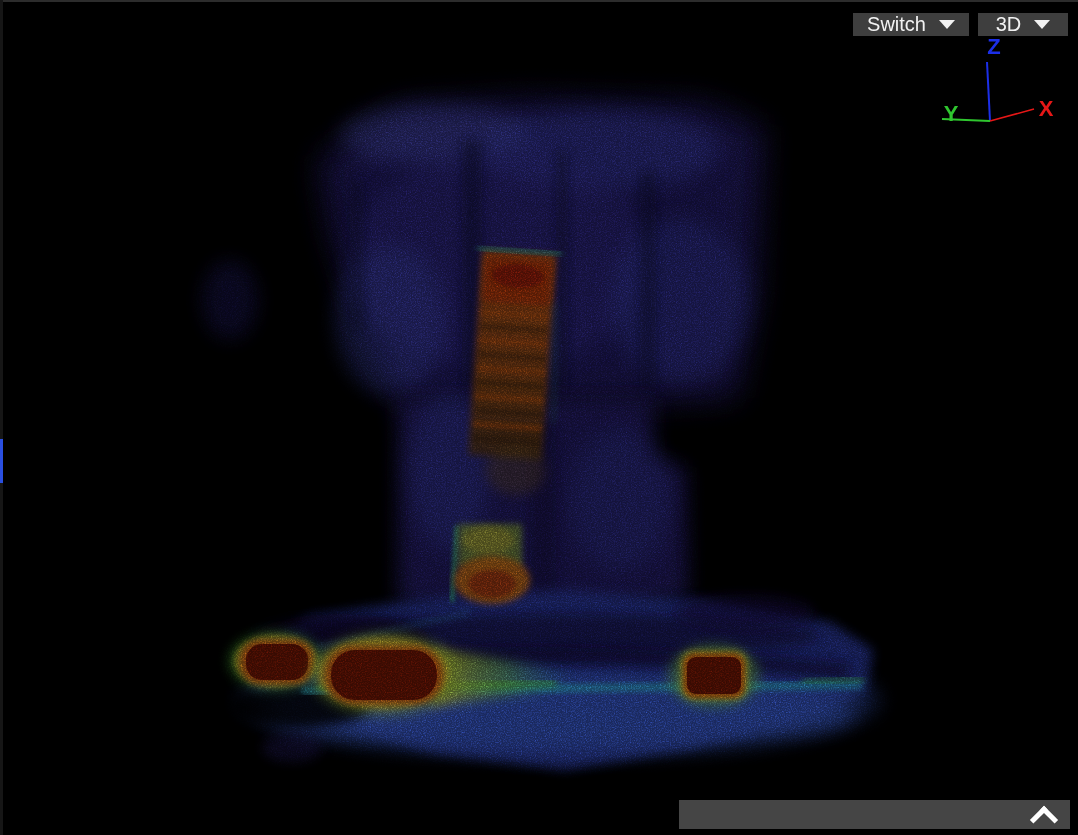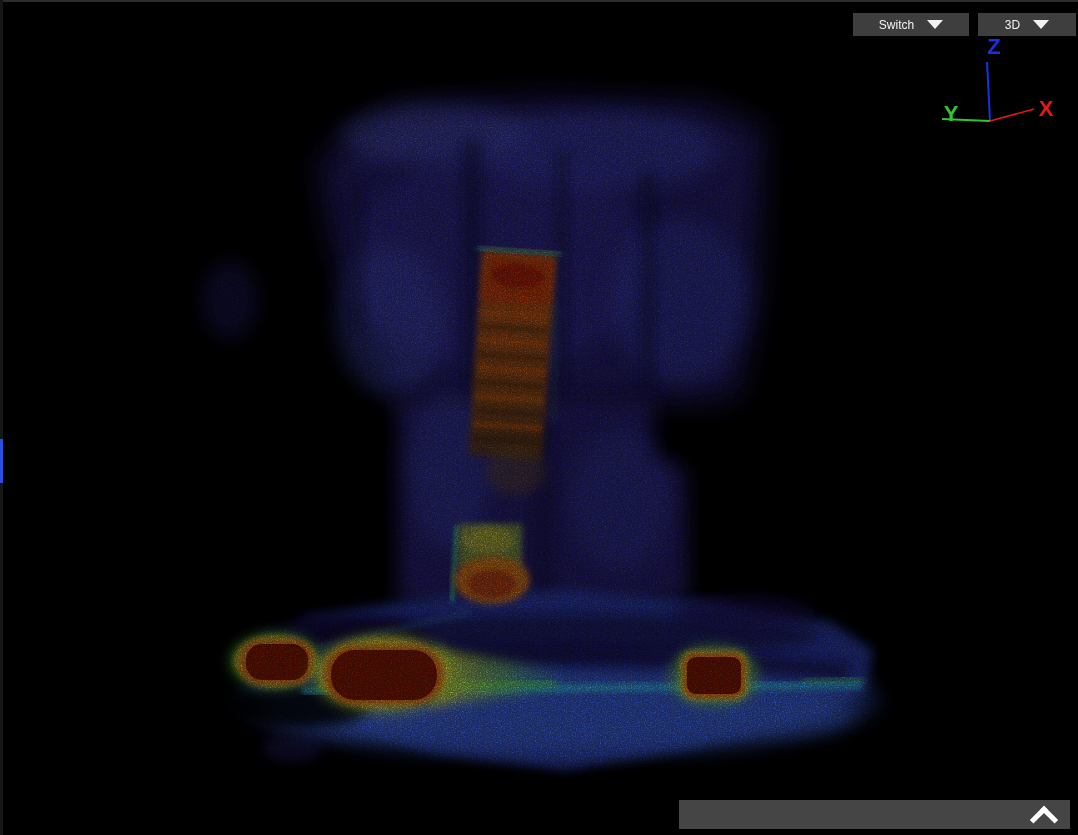--- a/index.html
+++ b/index.html
@@ -4,23 +4,23 @@
 <style>
   html,body{margin:0;padding:0;background:#000;}
   .app{position:relative;width:1078px;height:835px;background:#000;overflow:hidden;
        font-family:"Liberation Sans",sans-serif;}
   .stage{position:absolute;inset:0;}
   svg{display:block;}
   svg text{font-family:"Liberation Sans",sans-serif;font-weight:bold;}
 
   .btn{position:absolute;background:#3e3e3e;color:#f2f2f2;height:23px;
        display:flex;align-items:center;justify-content:center;gap:13px;
-       font-size:12px;cursor:pointer;user-select:none;}
+       font-size:20px;cursor:pointer;user-select:none;}
   .btn-switch{left:853px;top:13px;width:116px;}
-  .btn-3d{left:978px;top:13px;width:98px;}
+  .btn-3d{left:978px;top:13px;width:90px;}
   .tri-down{width:0;height:0;border-left:8px solid transparent;
             border-right:8px solid transparent;border-top:9px solid #f2f2f2;}
 
   .bottom-bar{position:absolute;left:679px;top:800px;width:391px;height:29px;
               background:#454545;cursor:pointer;}
   .chev-up{position:absolute;right:16px;top:10px;width:15px;height:15px;
            border-top:5px solid #fff;border-left:5px solid #fff;
            transform:rotate(45deg);}
 </style>
 </head>

